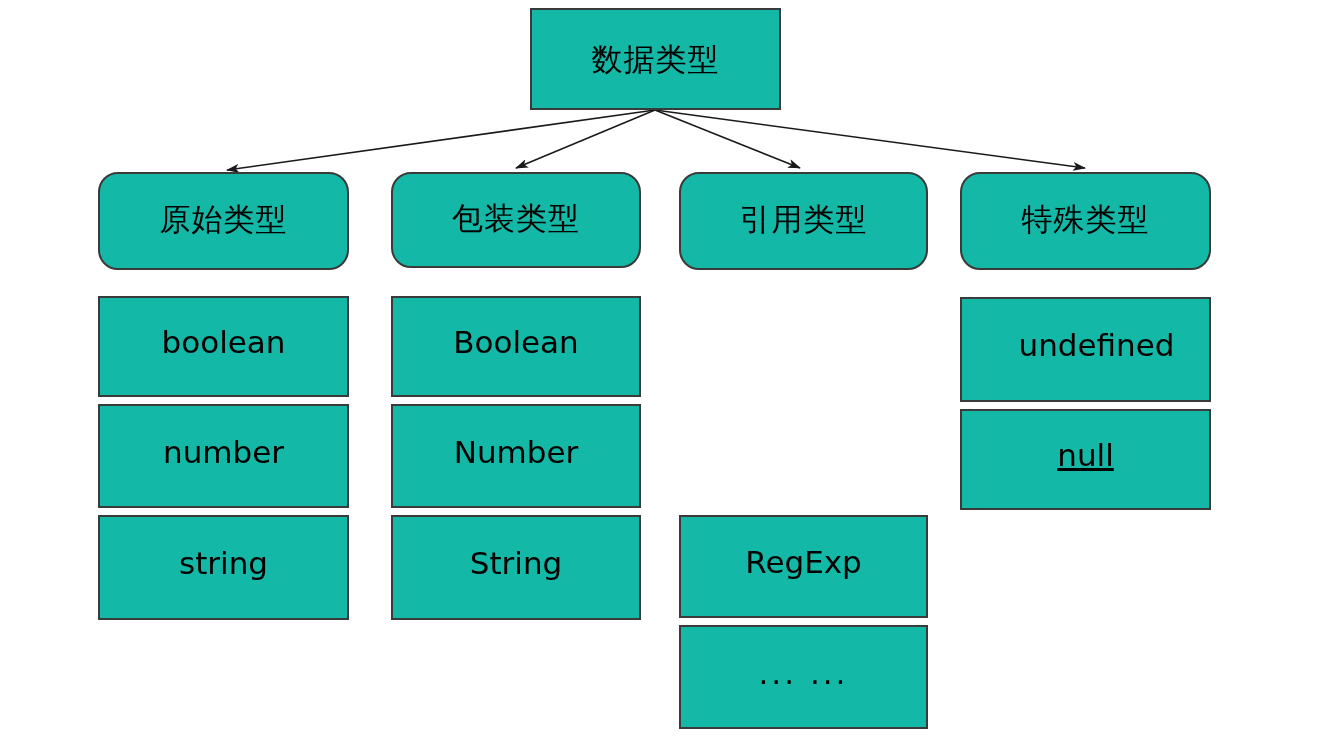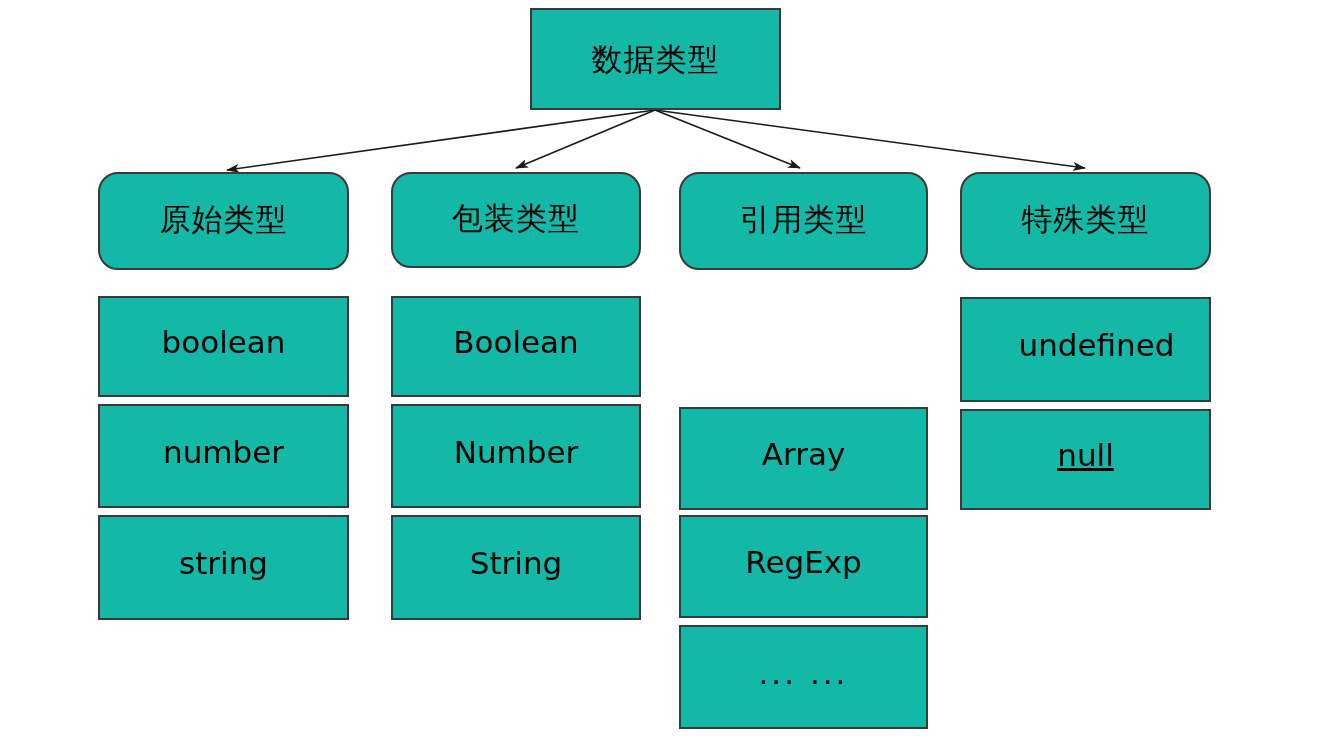--- a/index.html
+++ b/index.html
@@ -119,23 +119,20 @@
   <div class="node latin leaf" id="leaf-1-1" style="left: 391px; top: 404px; width: 250px; height: 104px;">
     <span class="inner">Number</span>
   </div>
   <div class="node latin leaf" id="leaf-1-2" style="left: 391px; top: 515px; width: 250px; height: 105px;">
     <span class="inner">String</span>
   </div>
 
   <div class="node cjk cat" id="cat-2" style="left: 679px; top: 172px; width: 249px; height: 98px;">
     <span class="inner">引用类型</span>
   </div>
-  <div class="node latin leaf" id="leaf-2-1" style="left: 679px; top: 407px; width: 249px; height: 103px;">
-    <span class="inner">Array</span>
-  </div>
   <div class="node latin leaf" id="leaf-2-2" style="left: 679px; top: 515px; width: 249px; height: 103px;">
     <span class="inner">RegExp</span>
   </div>
   <div class="node latin leaf" id="leaf-2-3" style="left: 679px; top: 625px; width: 249px; height: 104px;">
     <span class="inner ellipsis-label">... ...</span>
   </div>
 
   <div class="node cjk cat" id="cat-3" style="left: 960px; top: 172px; width: 251px; height: 98px;">
     <span class="inner">特殊类型</span>
   </div>

